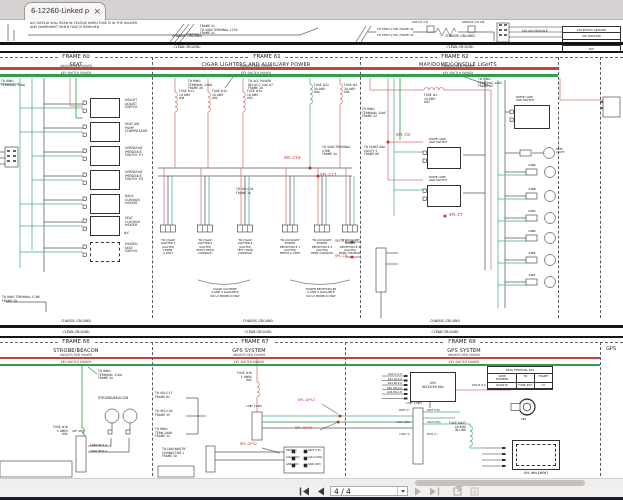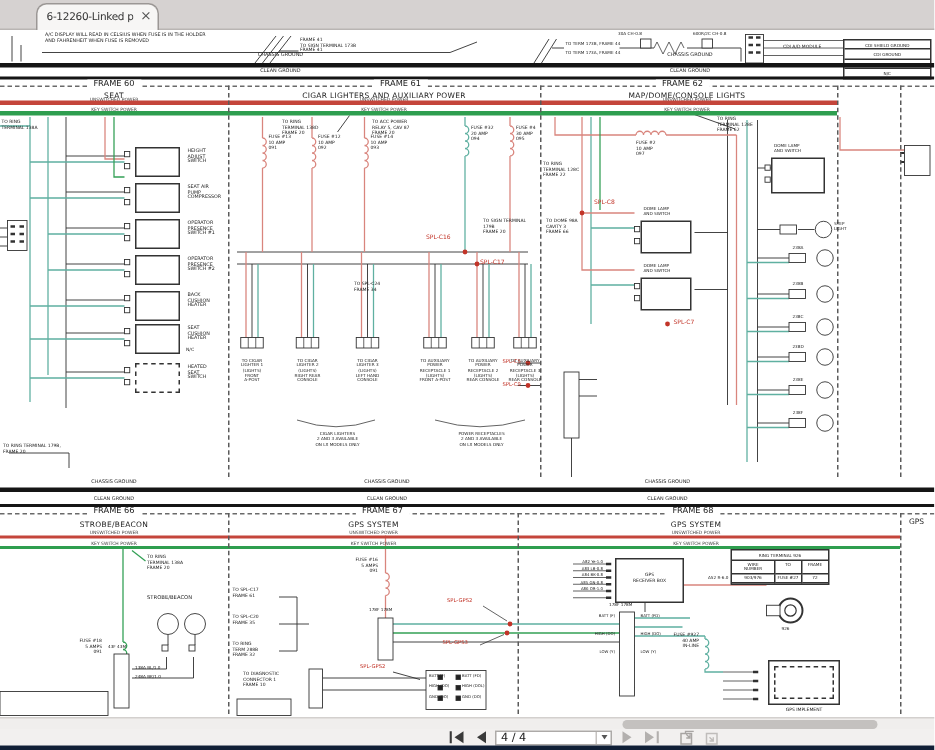--- a/index.html
+++ b/index.html
@@ -64,21 +64,21 @@
   
   .ttab { position:absolute; left:487px; top:346px; width:66px; border:1px solid #333; background:#fff; font-size:2.8px; color:#222; }
   .ttab .tt { height:7px; line-height:7px; text-align:center; border-bottom:0.7px solid #333; }
   .trow { display:flex; }
   .trow > div { border-right:0.7px solid #333; border-bottom:0.7px solid #333; text-align:center; padding:1px 0; white-space:pre-line; line-height:1.1; }
   .trow > div:nth-child(1){width:30px}.trow > div:nth-child(2){width:18px}.trow > div:nth-child(3){width:18px; border-right:none}
   
   .hscroll { position:absolute; left:0; top:478px; width:623px; height:8px; background:#f0eeed; border-top:1px solid #d3d0ce; }
   .hthumb { position:absolute; left:415px; top:1px; width:170px; height:6px; background:#c4c1bf; border-radius:3px; }
   .toolbar { position:absolute; left:0; top:486px; width:623px; height:11px; background:#f2f0ef; }
-  .nav { position:absolute; left:298px; top:0; height:11px; display:flex; align-items:center; gap:4px; }
+  .nav { position:absolute; left:298px; top:0; height:11px; display:flex; align-items:flex-start; gap:4px; }
   .nbtn { width:12px; height:10px; background:none; border:none; padding:0; display:flex; align-items:center; justify-content:center; cursor:default; }
   .pagebox { position:relative; width:78px; height:10px; background:#fff; border:1px solid #adaaa8; display:flex; align-items:center; }
   .pagebox .pv { font-size:7.5px; color:#222; padding-left:3px; flex:1; }
   .caret { width:10px; height:100%; border-left:1px solid #c5c2c0; display:flex; align-items:center; justify-content:center; }
   .caret::after { content:""; border-left:2.5px solid transparent; border-right:2.5px solid transparent; border-top:3.5px solid #555; }
   .navy { position:absolute; left:0; top:497px; width:623px; height:3px; background:#101f36; }
 </style>
 </head>
 <body>
 

